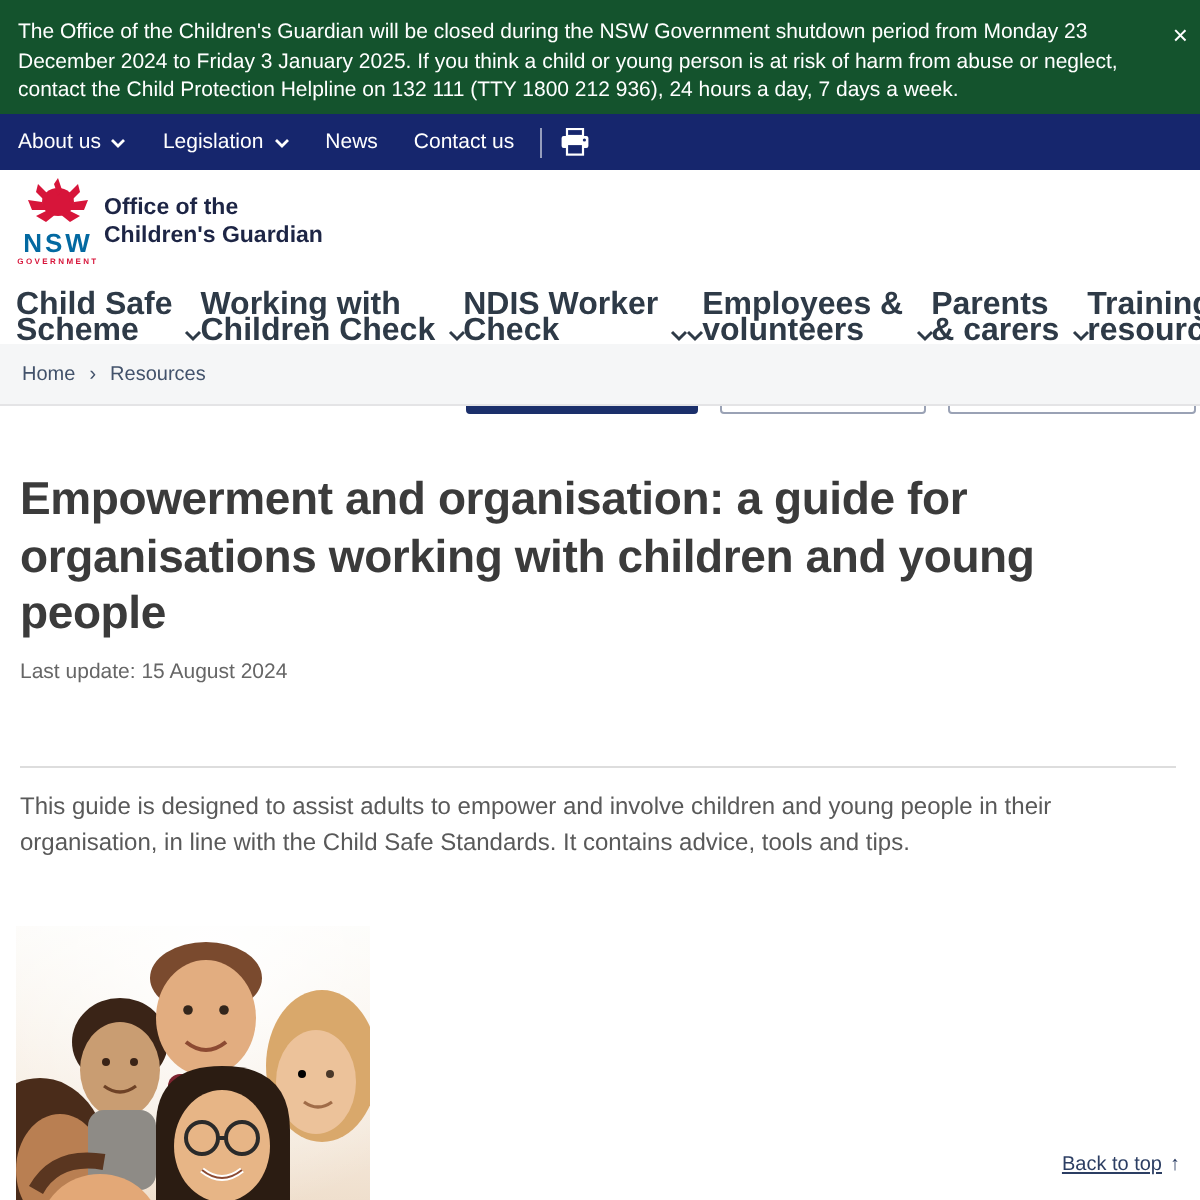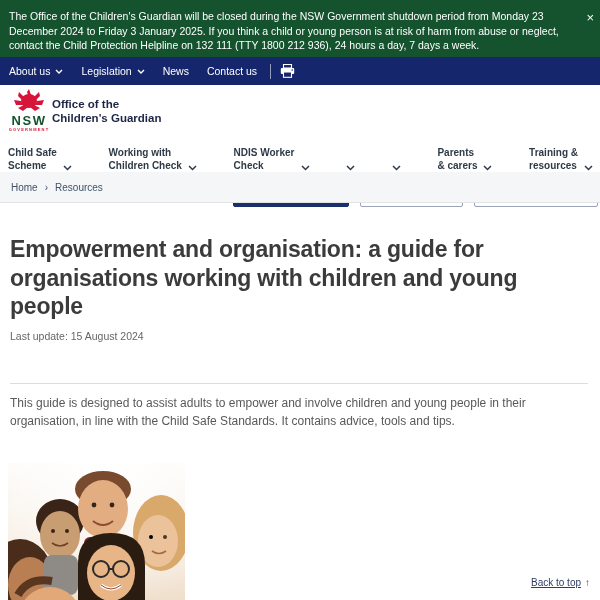--- a/index.html
+++ b/index.html
@@ -16,36 +16,36 @@
   .utilnav{position:absolute;top:57px;left:0;width:600px;height:28px;background:#16266d;color:#fff;
            display:flex;align-items:center;justify-content:flex-start;font-size:10.5px;box-sizing:border-box;padding-right:3px;}
   .util-item{display:flex;align-items:center;gap:5px;padding:0 9px;color:#fff;cursor:pointer;white-space:nowrap;}
   .util-sep{width:1px;height:15px;background:rgba(255,255,255,0.55);margin:0 6px 0 4px;}
   .chev{width:8px;height:5px;display:inline-block;}
   .chev svg{display:block;}
 
   
   .header{position:absolute;top:85px;left:0;width:600px;height:52px;background:#fff;}
   .logo{position:absolute;left:8px;top:4px;width:42px;text-align:center;cursor:pointer;}
-  .logo-nsw{font-size:13px;font-weight:bold;color:#14532d;letter-spacing:1.5px;line-height:12px;}
+  .logo-nsw{font-size:13px;font-weight:bold;color:#0369a1;letter-spacing:1.5px;line-height:12px;}
   .logo-gov{font-size:4px;font-weight:bold;color:#d7153a;letter-spacing:1.2px;line-height:5px;}
   .sitename{position:absolute;left:52px;top:13px;font-size:11.5px;font-weight:bold;color:#1d2545;
             line-height:13.5px;cursor:pointer;}
   .search-btn{position:absolute;left:272px;top:99px;width:20px;height:20px;cursor:pointer;background:none;border:none;padding:0;}
   .hdr-buttons{position:absolute;right:2px;top:96px;display:flex;gap:11px;}
   .btn{height:26px;box-sizing:border-box;display:flex;align-items:center;padding:0 13px;
        font-size:11px;font-weight:bold;font-family:inherit;border-radius:2px;cursor:pointer;white-space:nowrap;}
   .btn-primary{background:#1b2f6b;color:#fff;border:1px solid #1b2f6b;}
   .btn-secondary{background:#fff;color:#1b2f6b;border:1px solid #9aa2b5;}
 
   
   .mainnav{position:absolute;top:137px;left:0;width:600px;height:35px;background:#fff;
            display:flex;justify-content:space-between;box-sizing:border-box;padding:5px 8px 0 8px;}
   .nav-item{display:flex;align-items:flex-end;gap:6px;cursor:pointer;}
-  .nav-label{font-size:10px;font-weight:bold;color:#2e3a47;line-height:12.5px;white-space:nowrap;}
+  .nav-label{font-size:16px;font-weight:bold;color:#2e3a47;line-height:12.5px;white-space:nowrap;}
   .nav-chev{margin-bottom:2px;}
 
   
   .breadcrumb{position:absolute;top:172px;left:0;width:600px;height:31px;background:#f5f6f7;
               border-bottom:1px solid #e4e4e6;display:flex;align-items:center;box-sizing:border-box;
               padding-left:11px;font-size:10px;color:#42526b;gap:7px;}
   .crumb{color:#42526b;cursor:pointer;}
   .crumb-sep{color:#42526b;text-decoration:none;}
 
   
@@ -172,20 +172,24 @@
       </span>
     </div>
     <div class="nav-item">
       <span class="chev nav-chev">
         <svg width="9" height="6" viewBox="0 0 9 6">
             <path d="M1 1l3.5 3.5L8 1" fill="none" stroke="#2e3a47" stroke-width="1.5"></path>
           </svg>
       </span>
     </div>
     <div class="nav-item">
+      <span class="nav-label">
+        <span style="display:block">Employees &amp;</span>
+        <span style="display:block">volunteers</span>
+      </span>
       <span class="chev nav-chev">
         <svg width="9" height="6" viewBox="0 0 9 6">
             <path d="M1 1l3.5 3.5L8 1" fill="none" stroke="#2e3a47" stroke-width="1.5"></path>
           </svg>
       </span>
     </div>
     <div class="nav-item">
       <span class="nav-label">
         <span style="display:block">Parents</span>
         <span style="display:block">&amp; carers</span>

